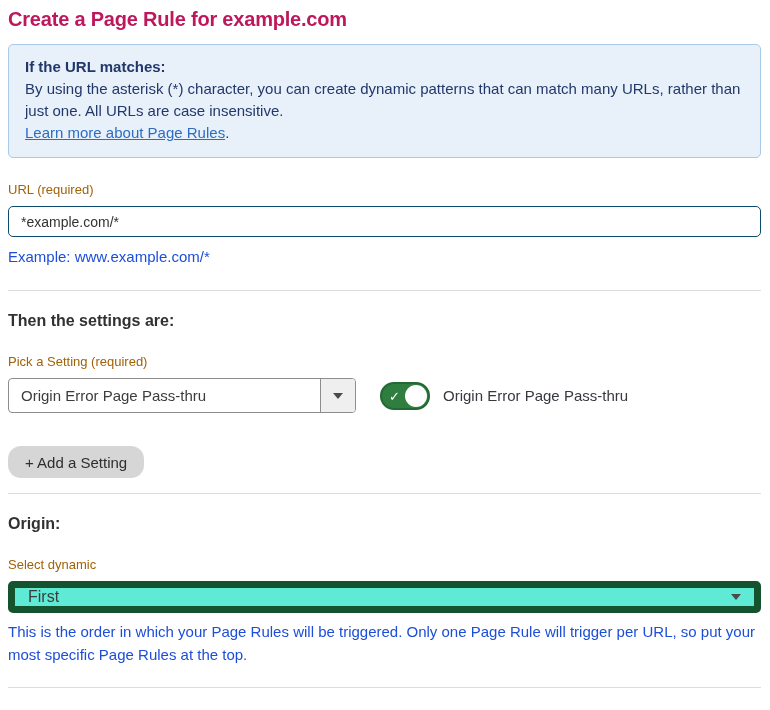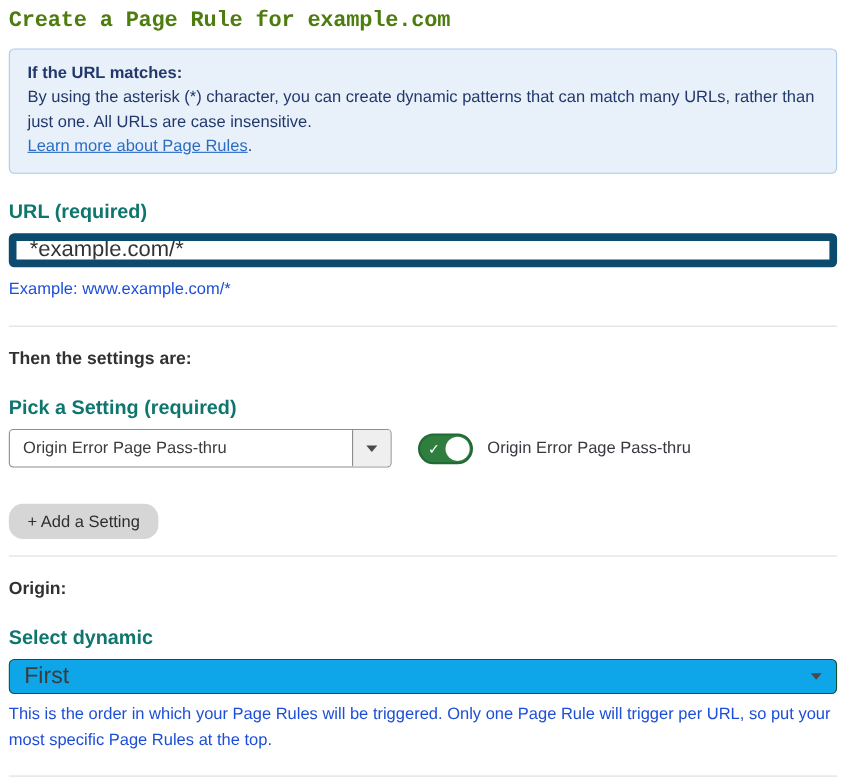--- a/index.html
+++ b/index.html
@@ -9,24 +9,23 @@
     font-family: "Liberation Sans", "DejaVu Sans", sans-serif;
     color: #333;
     -webkit-font-smoothing: antialiased;
   }
   .container { padding: 8px 9px 24px 8px; }
 
   
   .page-title {
     font-size: 20px;
     font-weight: 700;
-    color: #4d7c0f;
+    color: #be185d;
     margin: 0 0 13px 0;
     letter-spacing: -0.2px;
-    font-family: Liberation Mono, monospace;
   }
 
   
   .info-box {
     background: var(--info-bg, #e8f1fa);
     border: 1px solid var(--info-border, #a9c9e9);
     border-radius: 5px;
     padding: 11px 16px 13px 16px;
     color: var(--info-text, #22386b);
     font-size: 15px;
@@ -37,41 +36,40 @@
   .info-link {
     color: var(--link, #2c6cc4);
     text-decoration: underline;
     cursor: pointer;
   }
   .info-link-suffix { color: var(--info-text, #22386b); }
 
   
   .field-label {
     display: block;
-    font-size: 18px;
-    color: #0f766e;
+    font-size: 13px;
+    color: #a16207;
     margin: 0 0 9px 0;
-    font-weight: bold;
   }
   .helper-text {
     font-size: 15px;
     color: #1d4ed8;
     margin: 8px 0 0 0;
     line-height: 23px;
   }
 
   
   .text-input {
     display: block;
     width: 100%;
     height: 31px;
-    border: 7px solid #0c4a6e;
+    border: 1px solid #0c4a6e;
     border-radius: 5px;
     padding: 0 12px;
-    font-size: 20px;
+    font-size: 14px;
     color: #333;
     font-family: inherit;
     background: #fff;
     outline: none;
   }
 
   .divider {
     border: none;
     border-top: 1px solid #ddd;
     margin: 22px 0 0 0;
@@ -174,28 +172,28 @@
   .btn-gray { background: var(--button-gray, #d6d6d6); color: #2e2e2e; }
   .add-setting-btn {
     margin-top: 33px;
     height: 32px;
   }
 
   
   .order-select {
     width: 100%;
     height: 32px;
-    border: 1px solid #14532d;
+    border: 7px solid #14532d;
     border-radius: 5px;
-    background: #0ea5e9;
+    background: #5eead4;
     display: flex;
     align-items: center;
     justify-content: space-between;
     padding: 0 13px;
-    font-size: 21px;
+    font-size: 16px;
     color: #3c3c3c;
     cursor: pointer;
   }
 </style>
 </head>
 <body>
 
 <div class="container">
 
   <h1 class="page-title">Create a Page Rule for example.com</h1>

